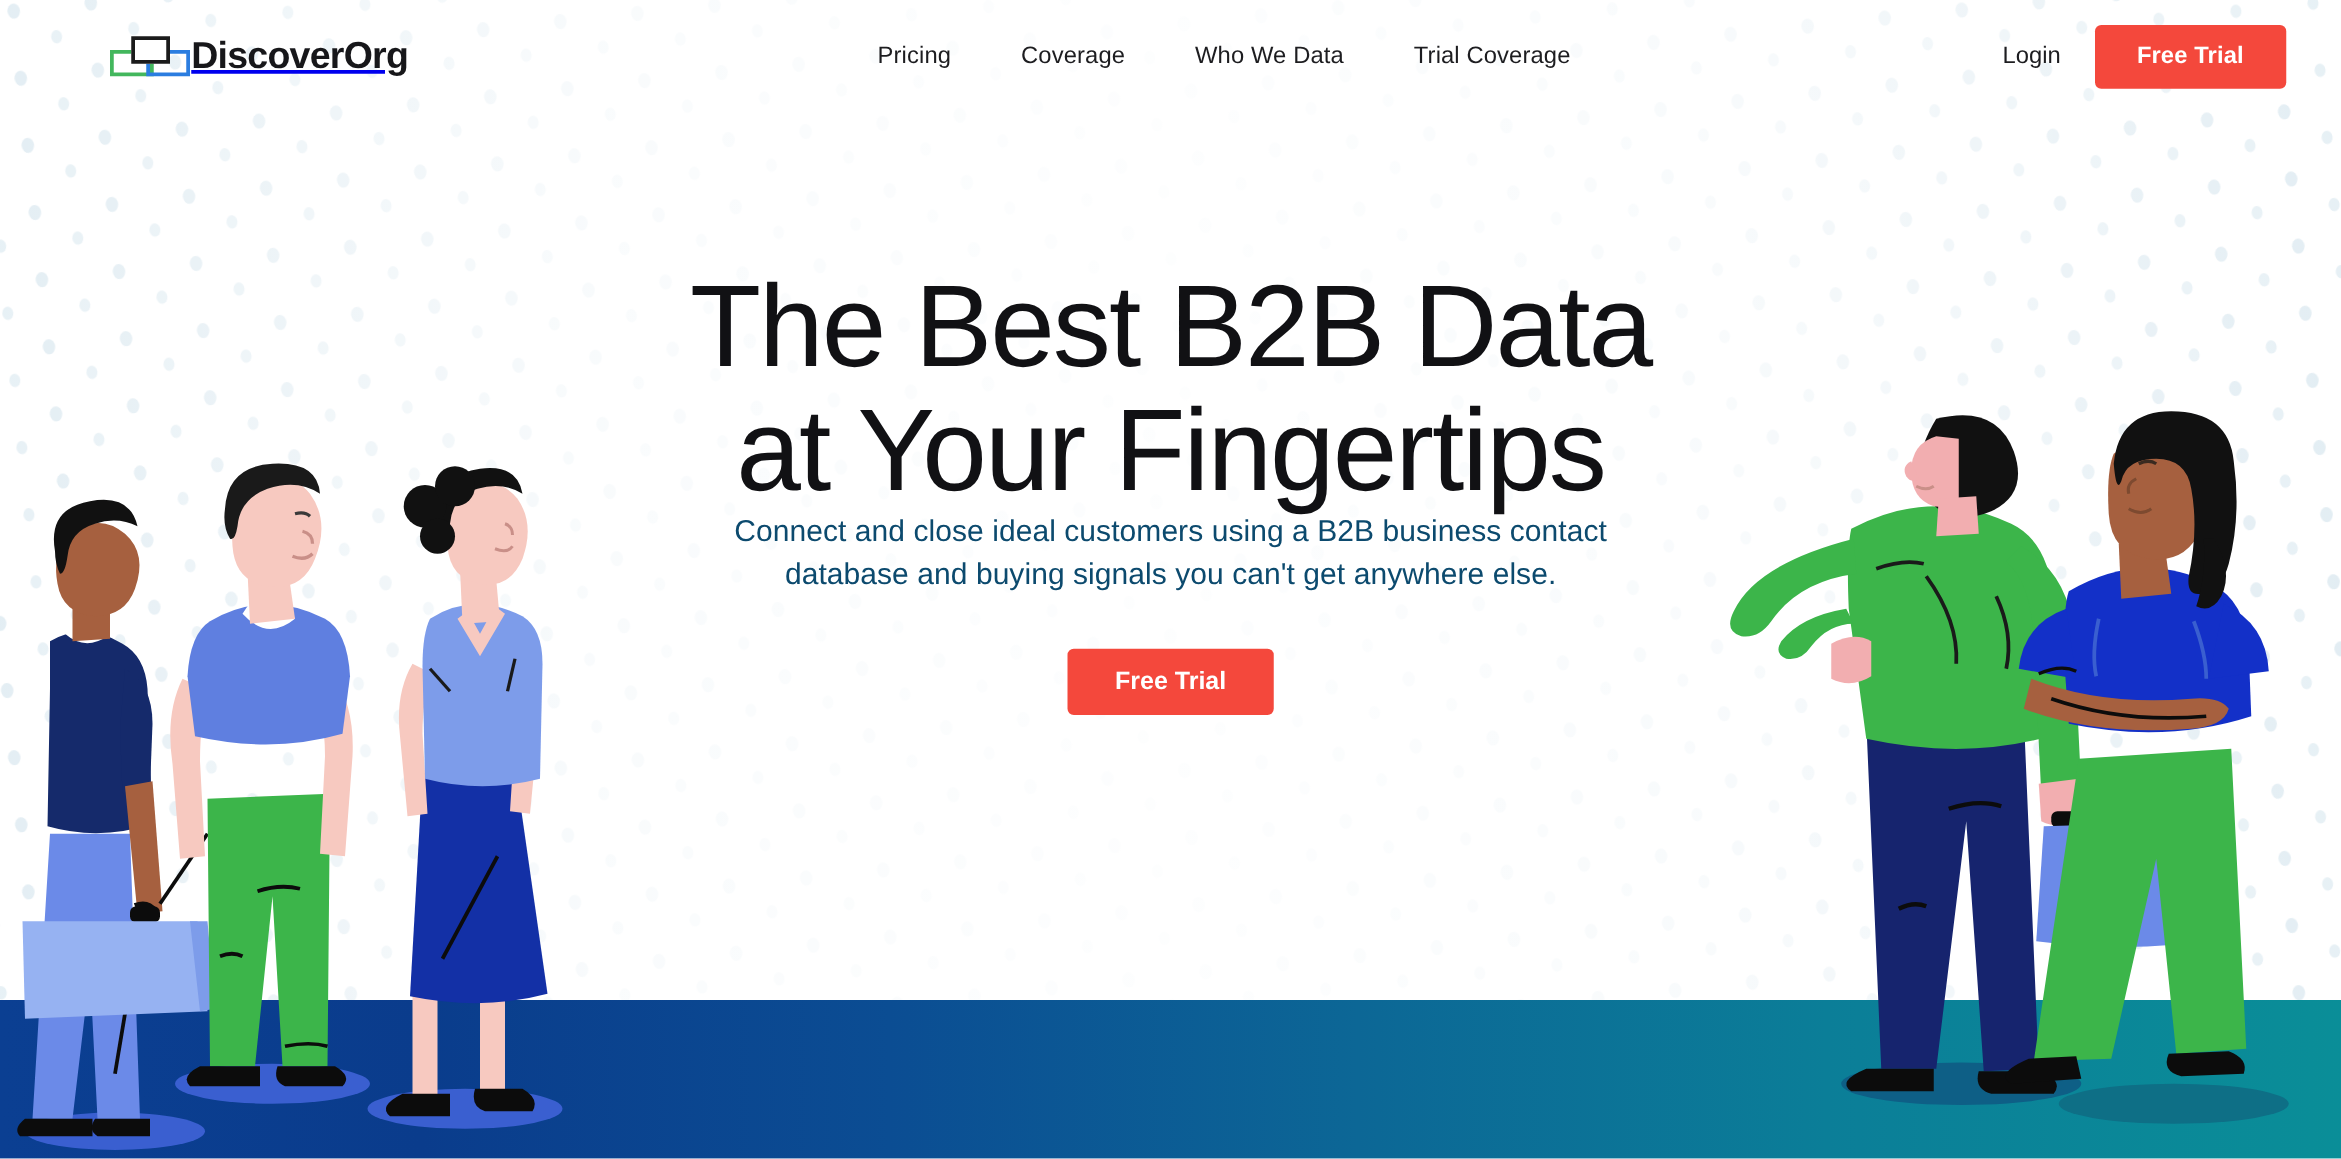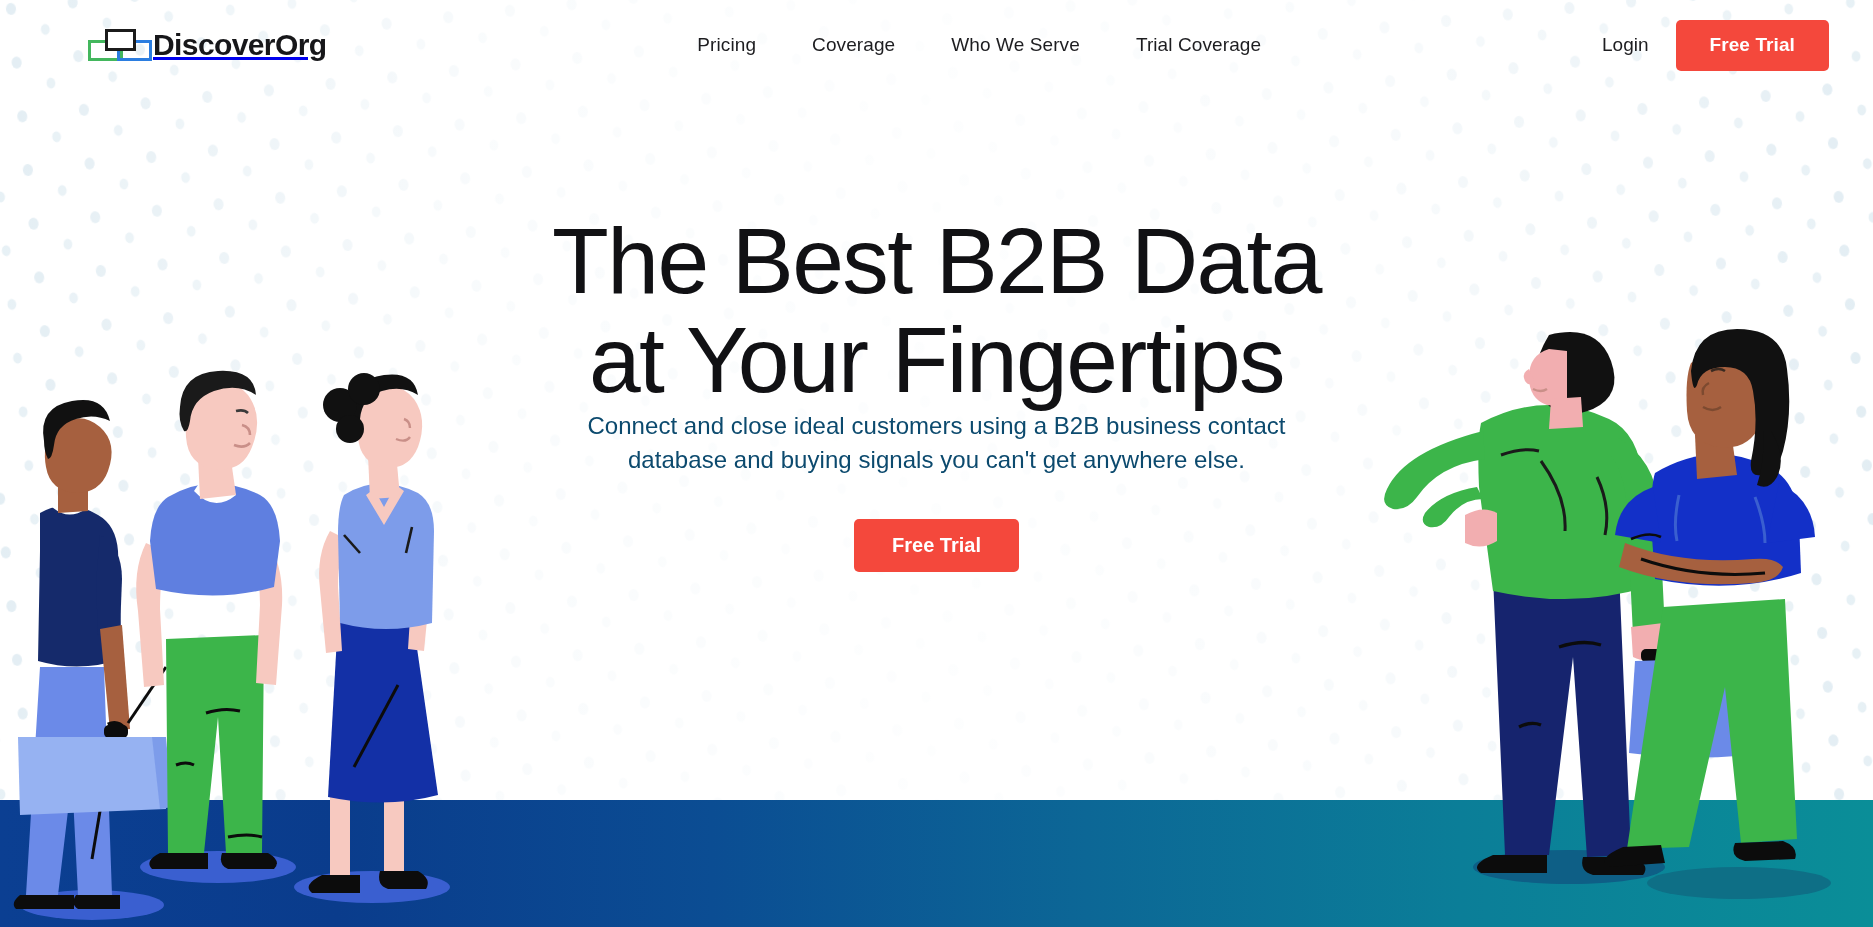--- a/index.html
+++ b/index.html
@@ -248,21 +248,21 @@
         <span class="logo-rect green"></span>
         <span class="logo-rect blue"></span>
         <span class="logo-rect black"></span>
       </span>
       <span class="brand-name">DiscoverOrg</span>
     </a>
 
     <nav class="nav-center">
       <a class="nav-link" href="#">Pricing</a>
       <a class="nav-link" href="#">Coverage</a>
-      <a class="nav-link" href="#">Who We Serve</a>
+      <a class="nav-link" href="#">Who We Data</a>
       <a class="nav-link" href="#">Trial Coverage</a>
     </nav>
 
     <div class="nav-right">
       <a class="login-link" href="#">Login</a>
       <button class="btn-trial-header">Free Trial</button>
     </div>
 
   </header>
 

